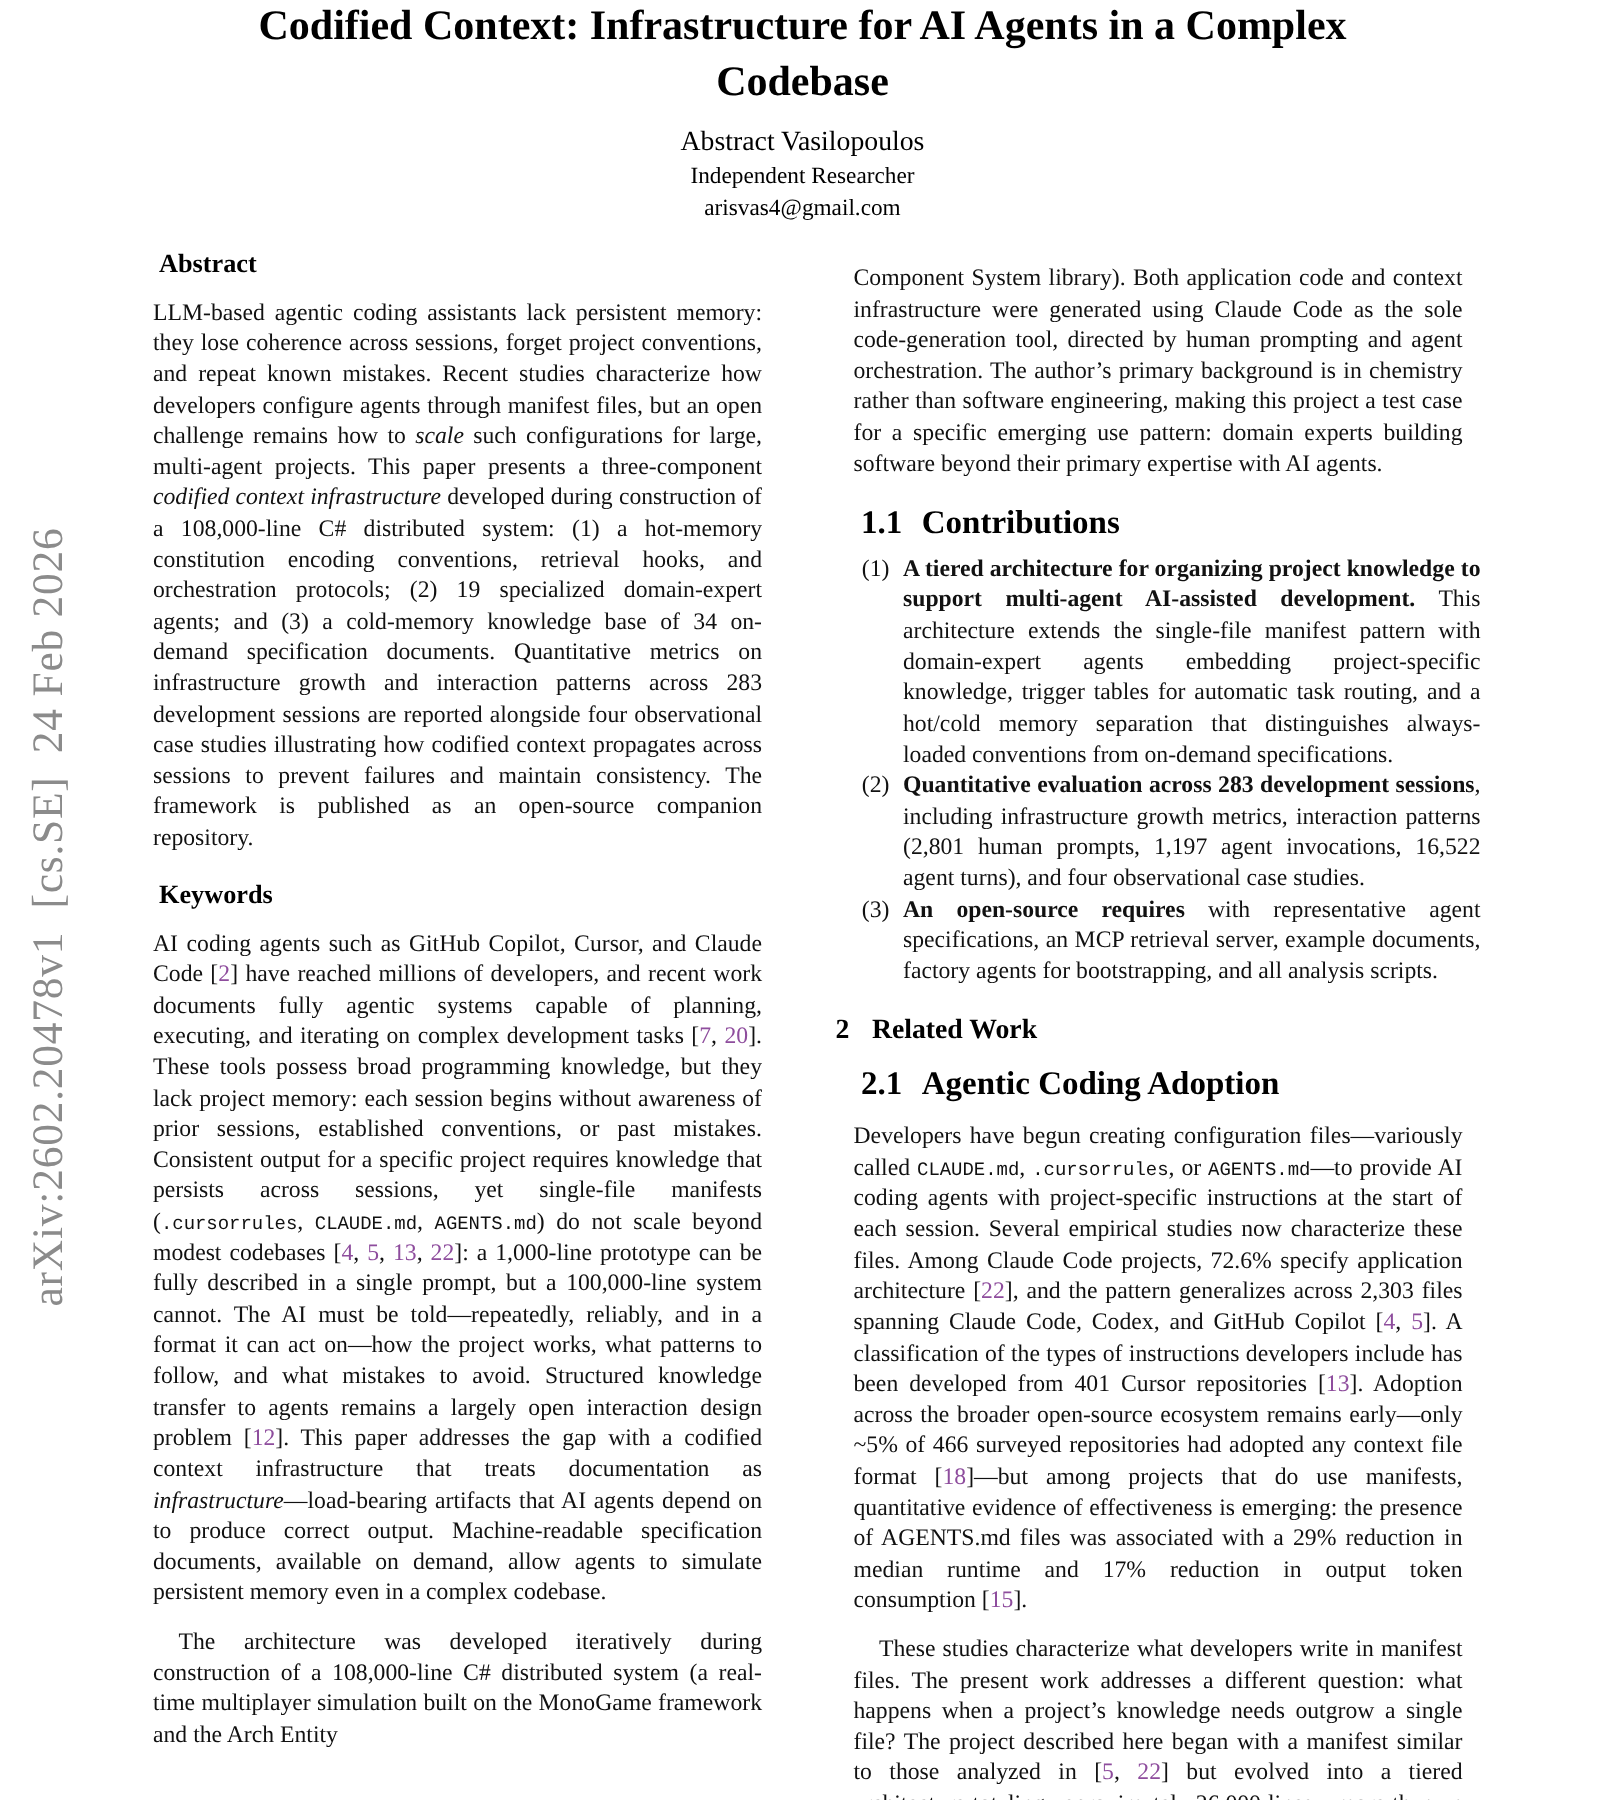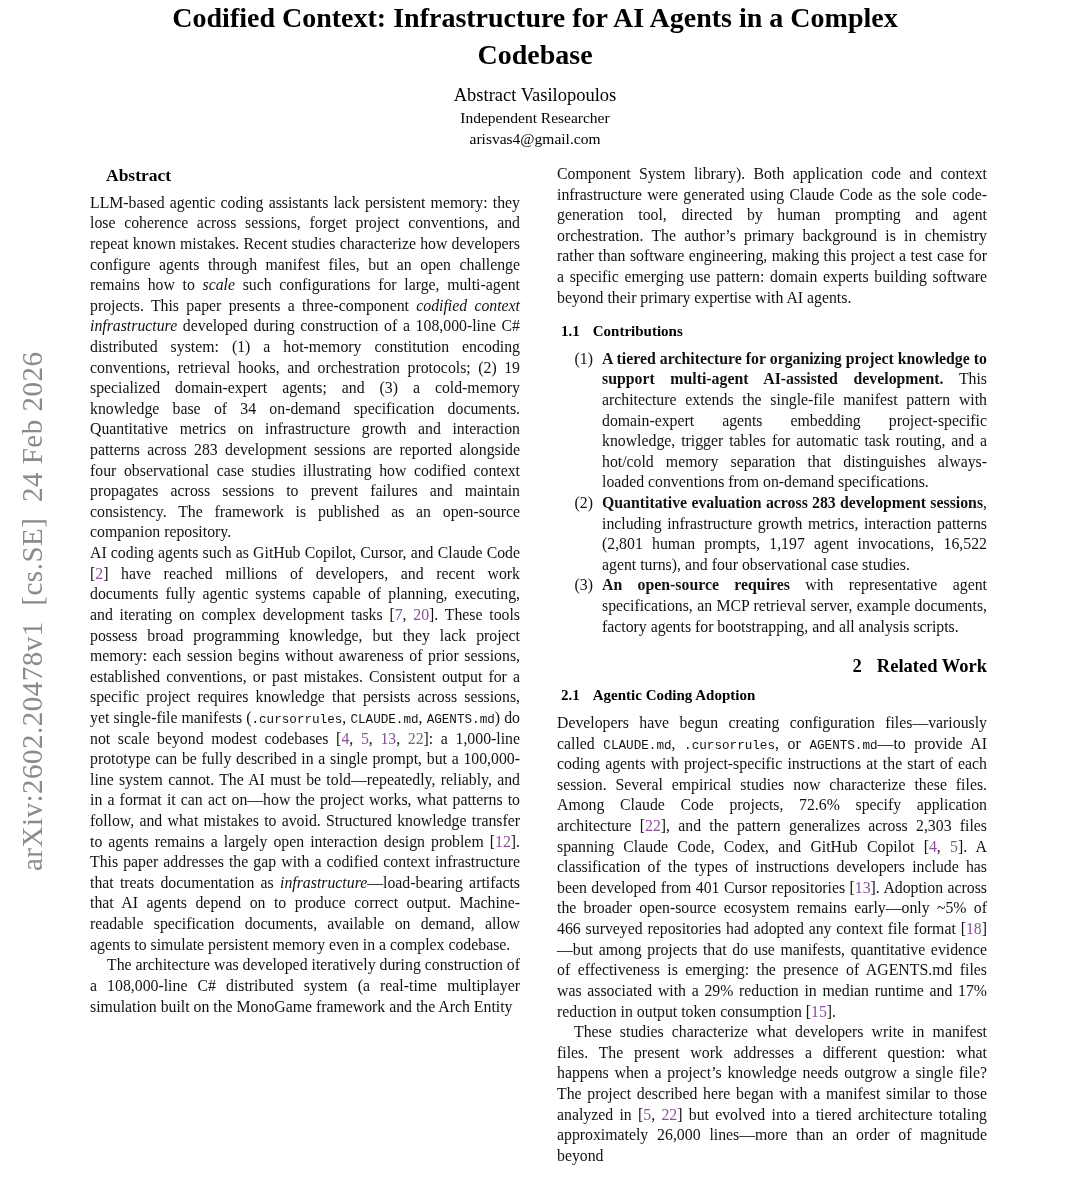--- a/index.html
+++ b/index.html
@@ -37,26 +37,26 @@
   .author-affil, .author-country, .author-email { font-size: 15.5px; margin-top: 3px; color: #000; }
 
   
   .columns { display: flex; margin: 16px 80px 0 90px; gap: 37px; }
   .col { width: 430px; font-size: 15.8px; line-height: 1.305; text-align: justify; }
 
   .h-block { font-size: 17.5px; font-weight: 700; text-align: left; margin: 0 0 6px 16px; color: #000; }
   .h-keywords { margin-top: 15px; }
   .sec-h { font-size: 18.5px; font-weight: 700; text-align: left; margin: 17px 0 8px 0; color: #000; }
   .sec-h .sec-num { display: inline-block; margin-right: 15px; }
-  .subsec-h { font-size: 15px; font-weight: 700; text-align: left; margin: 14px 0 7px 4px; color: #000; }
+  .subsec-h { font-size: 22px; font-weight: 700; text-align: left; margin: 14px 0 7px 17px; color: #000; }
   .subsec-h .sec-num { display: inline-block; margin-right: 13px; }
-  .sec-h.tight { margin-bottom: 2px; text-align: right; }
+  .sec-h.tight { margin-bottom: 2px; }
   .subsec-h.after-sec { margin-top: 8px; }
 
-  p.body-par { margin: 0; }
+  p.body-par { margin: 12px; }
   p.indent { text-indent: 17px; }
 
   .run-i { font-style: italic; }
   .run-b { font-weight: 700; }
   .run-c { color: var(--cite, #8e4d9d); }
   .run-m { font-family: "Liberation Mono", monospace; font-size: 0.8em; }
 
   
   .clist { margin: 0 0 2px 0; }
   .citem { display: flex; margin: 0; }
@@ -76,20 +76,21 @@
     <div class="author-affil">Independent Researcher</div>
     <div class="author-email">arisvas4@gmail.com</div>
   </div>
 
   <div class="columns">
 
     <div class="col">
       <div class="h-block">Abstract</div>
       <p class="body-par"><span>LLM-based agentic coding assistants lack persistent memory: they lose coherence across sessions, forget project conventions, and repeat known mistakes. Recent studies characterize how developers configure agents through manifest files, but an open challenge remains how to </span><span class="run-i">scale</span><span> such configurations for large, multi-agent projects. This paper presents a three-component </span><span class="run-i">codified context infrastructure</span><span> developed during construction of a 108,000-line C# distributed system: (1) a hot-memory constitution encoding conventions, retrieval hooks, and orchestration protocols; (2) 19 specialized domain-expert agents; and (3) a cold-memory knowledge base of 34 on-demand specification documents. Quantitative metrics on infrastructure growth and interaction patterns across 283 development sessions are reported alongside four observational case studies illustrating how codified context propagates across sessions to prevent failures and maintain consistency. The framework is published as an open-source companion repository.</span></p>
 
+      <div class="h-block h-keywords">Keywords</div>
 
       <p class="body-par"><span>AI coding agents such as GitHub Copilot, Cursor, and Claude Code [</span><span class="run-c">2</span><span>] have reached millions of developers, and recent work documents fully agentic systems capable of planning, executing, and iterating on complex development tasks [</span><span class="run-c">7</span><span>, </span><span class="run-c">20</span><span>]. These tools possess broad programming knowledge, but they lack project memory: each session begins without awareness of prior sessions, established conventions, or past mistakes. Consistent output for a specific project requires knowledge that persists across sessions, yet single-file manifests (</span><span class="run-m">.cursorrules</span><span>, </span><span class="run-m">CLAUDE.md</span><span>, </span><span class="run-m">AGENTS.md</span><span>) do not scale beyond modest codebases [</span><span class="run-c">4</span><span>, </span><span class="run-c">5</span><span>, </span><span class="run-c">13</span><span>, </span><span class="run-c">22</span><span>]: a 1,000-line prototype can be fully described in a single prompt, but a 100,000-line system cannot. The AI must be told—repeatedly, reliably, and in a format it can act on—how the project works, what patterns to follow, and what mistakes to avoid. Structured knowledge transfer to agents remains a largely open interaction design problem [</span><span class="run-c">12</span><span>]. This paper addresses the gap with a codified context infrastructure that treats documentation as </span><span class="run-i">infrastructure</span><span>—load-bearing artifacts that AI agents depend on to produce correct output. Machine-readable specification documents, available on demand, allow agents to simulate persistent memory even in a complex codebase.</span></p>
       <p class="body-par indent">The architecture was developed iteratively during construction of a 108,000-line C# distributed system (a real-time multiplayer simulation built on the MonoGame framework and the Arch Entity</p>
     </div>
 
     <div class="col">
       <p class="body-par">Component System library). Both application code and context infrastructure were generated using Claude Code as the sole code-generation tool, directed by human prompting and agent orchestration. The author’s primary background is in chemistry rather than software engineering, making this project a test case for a specific emerging use pattern: domain experts building software beyond their primary expertise with AI agents.</p>
 
       <div class="subsec-h">
         <span class="sec-num">1.1</span><span>Contributions</span>

